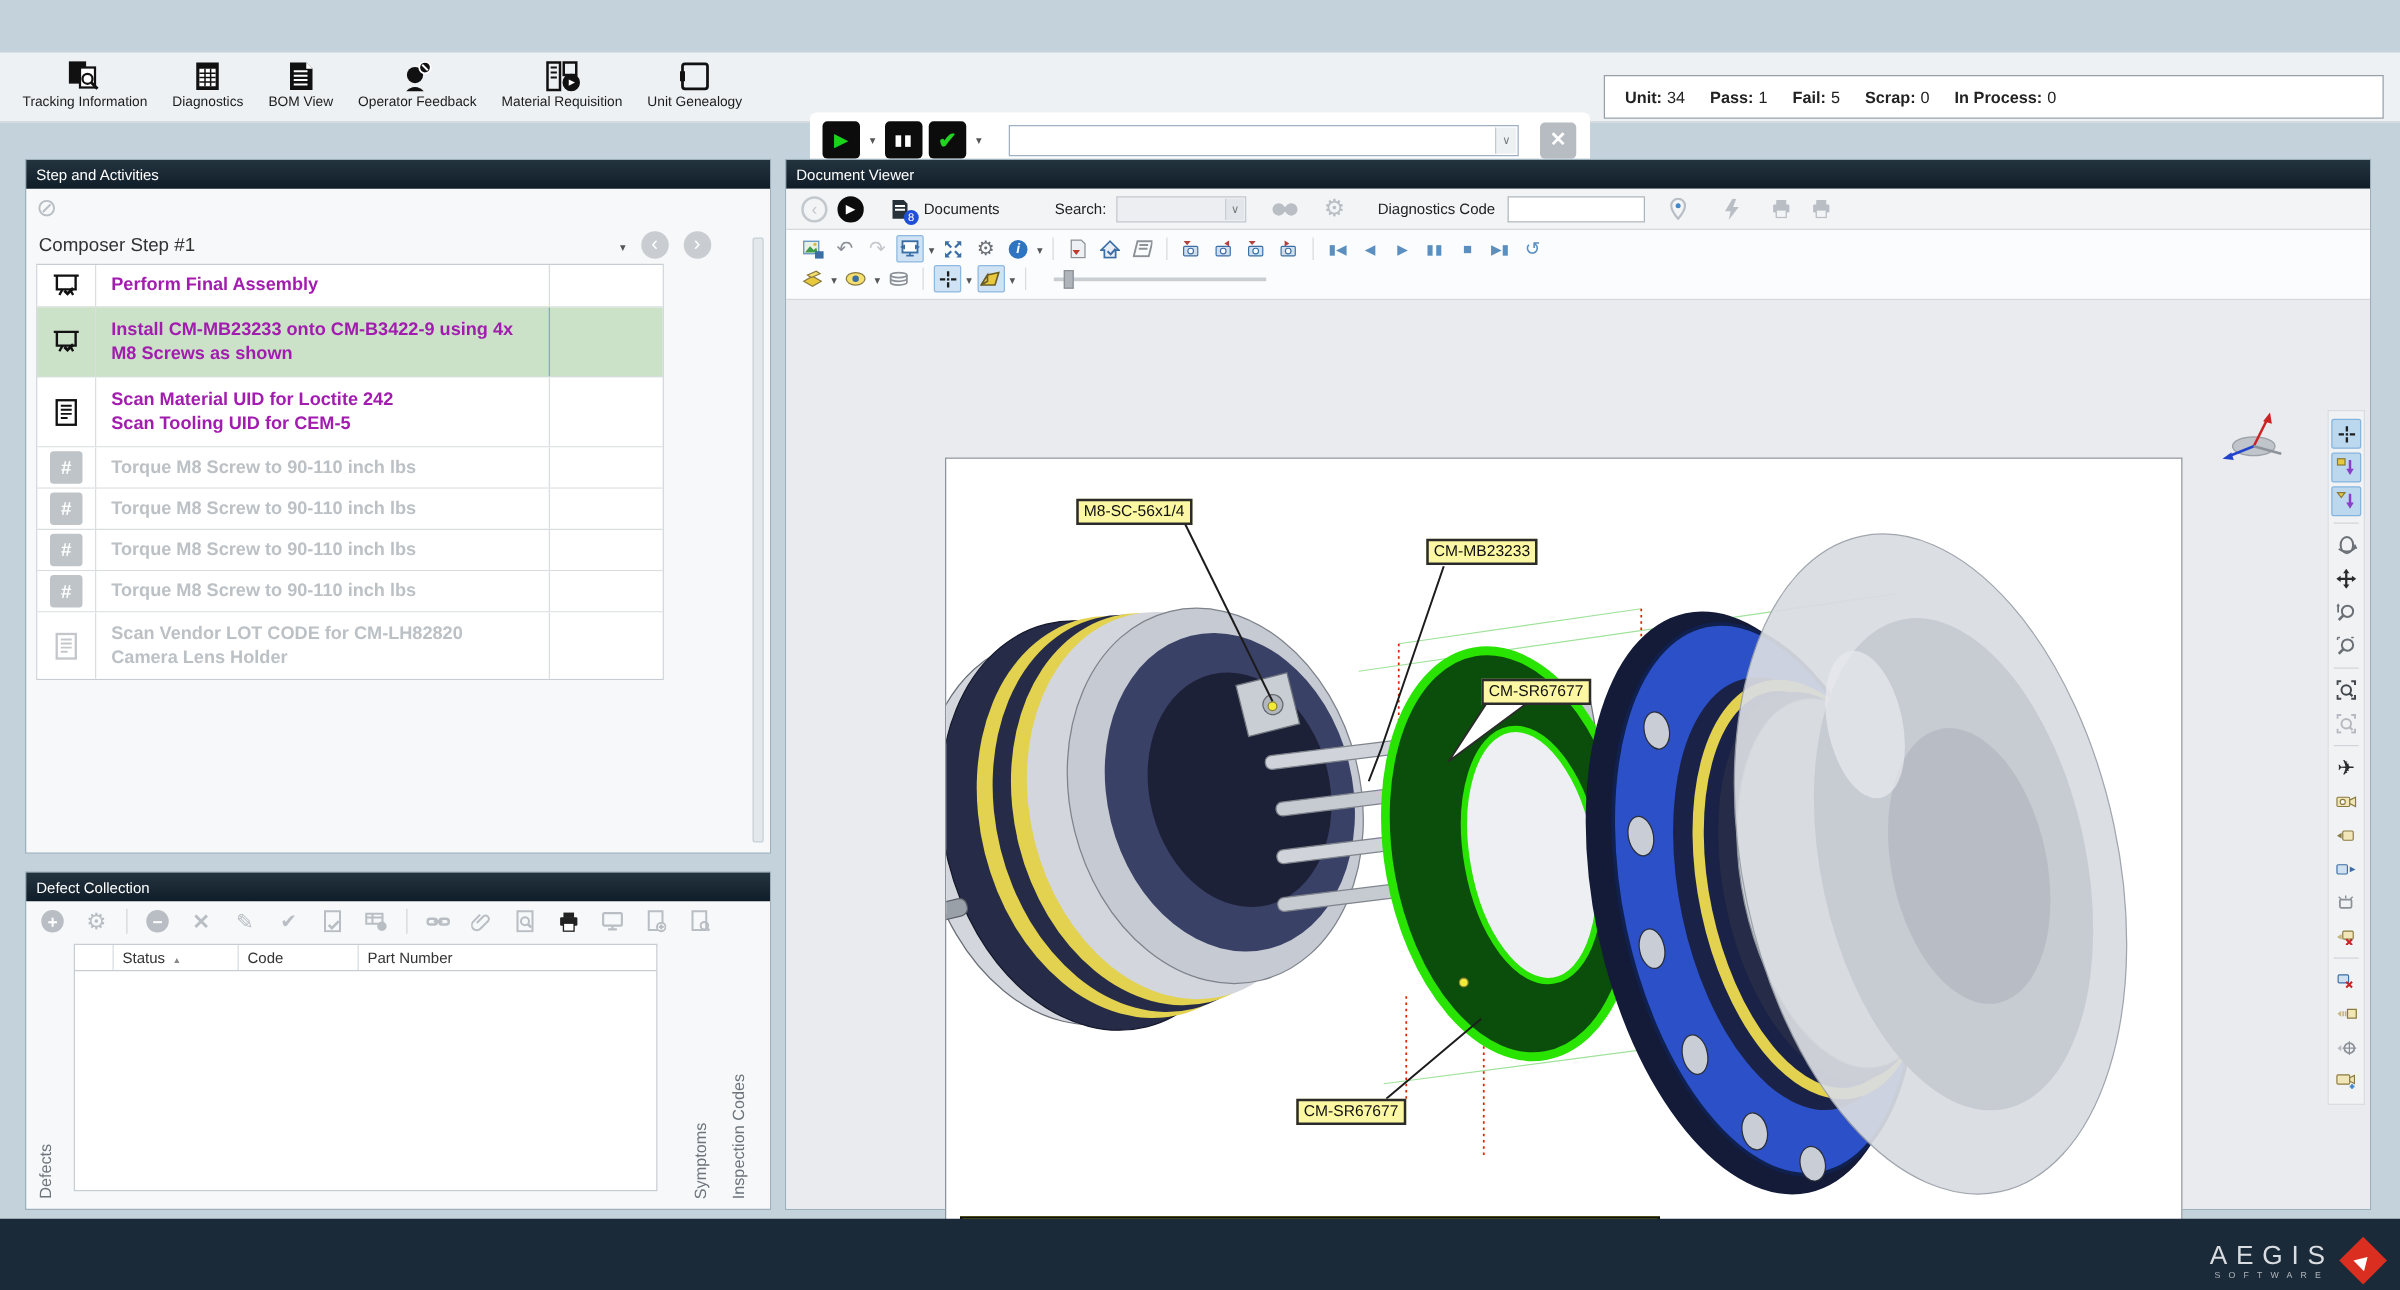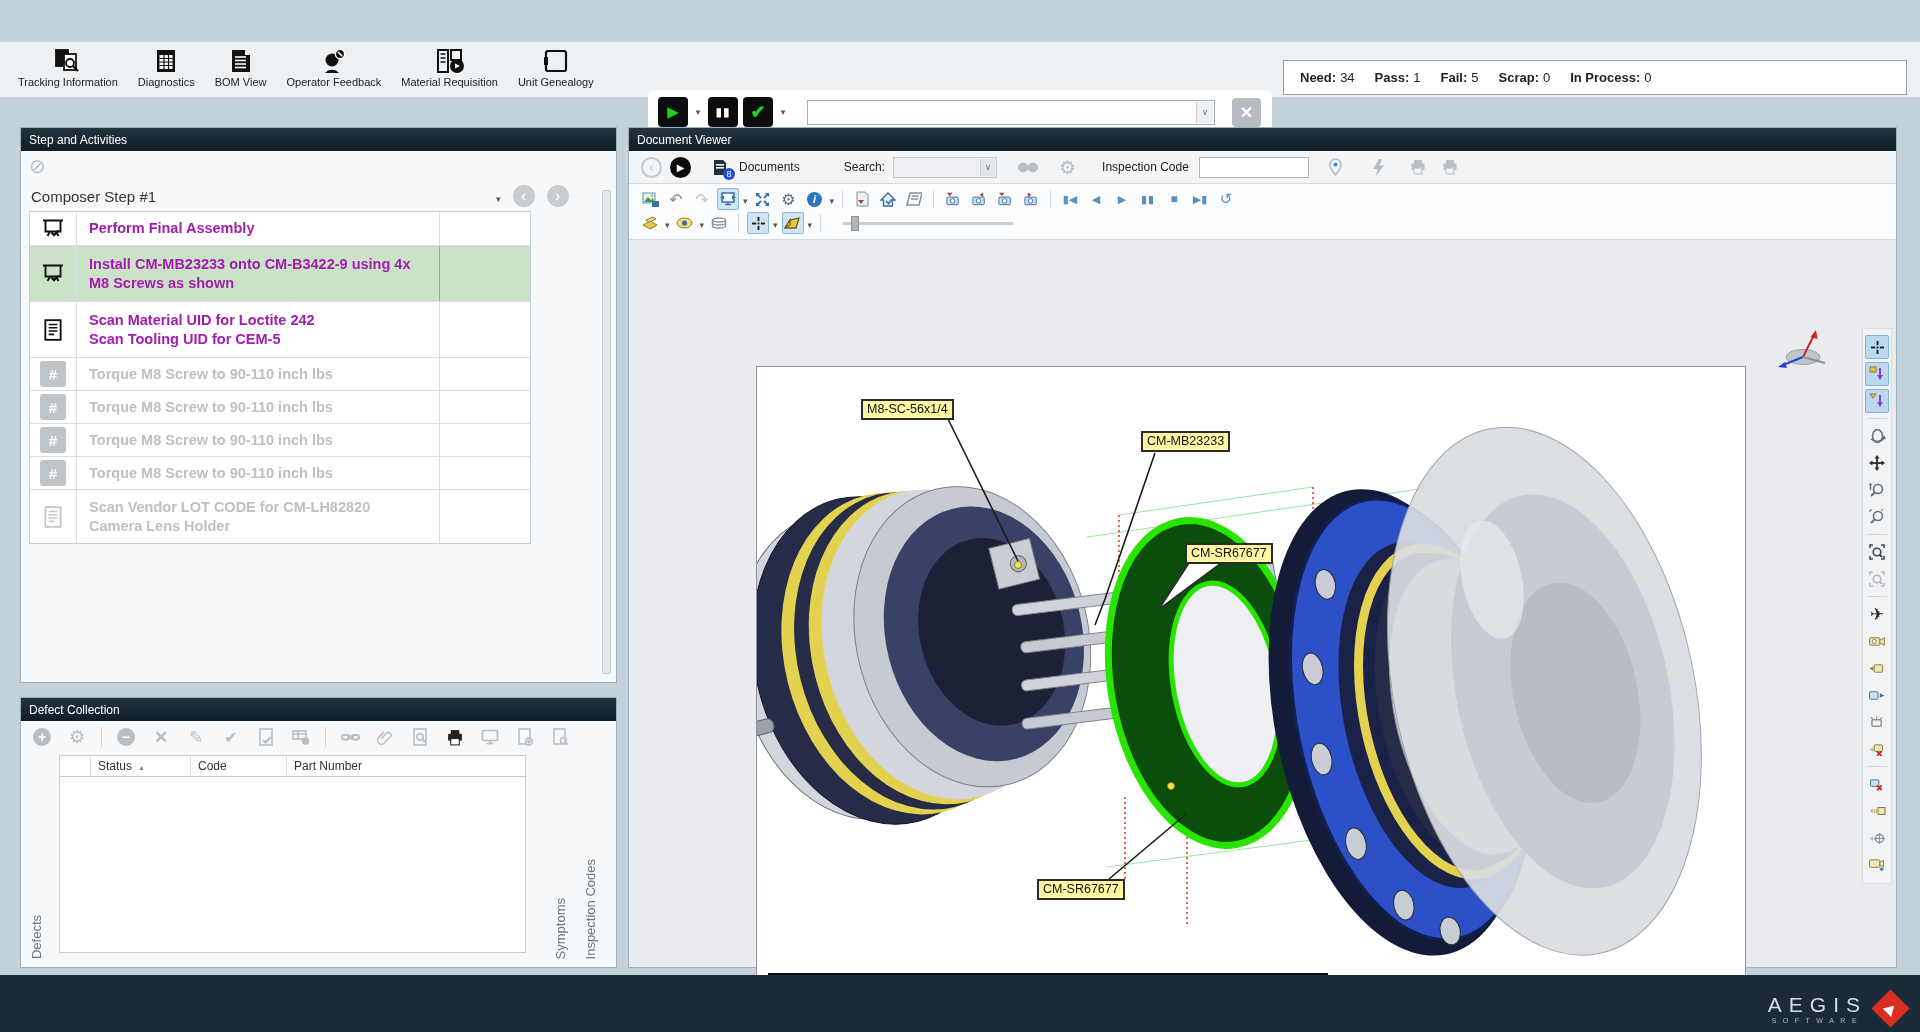--- a/index.html
+++ b/index.html
@@ -293,21 +293,21 @@
     <div class="run-btn done"></div>
     <div class="run-caret g-caret"></div>
     <div class="run-combo">
         <span class="dd g-v"></span>
       </div>
     <div class="run-clear g-x"></div>
   </div>
 </div>
 
 <div class="stats-box">
-  <span class="stat"><b>Need:</b><span>34</span></span>
+  <span class="stat"><b>Unit:</b><span>34</span></span>
   <span class="stat"><b>Pass:</b><span>1</span></span>
   <span class="stat"><b>Fail:</b><span>5</span></span>
   <span class="stat"><b>Scrap:</b><span>0</span></span>
   <span class="stat"><b>In Process:</b><span>0</span></span>
 </div>
 
 <section class="panel steps-panel">
   <div class="panel-header">Step and Activities</div>
   <div class="blocked-row">
       <span class="g-block"></span>
@@ -535,21 +535,21 @@
         <span class="dd g-v"></span>
       </span>
     <span class="nav-ico">
         <svg width="22" height="13" viewBox="0 0 22 13">
           <circle cx="6" cy="6.5" r="5" fill="currentColor"></circle>
           <circle cx="16" cy="6.5" r="5" fill="currentColor"></circle>
           <rect x="8" y="4.5" width="6" height="4" fill="currentColor"></rect>
         </svg>
       </span>
     <span class="nav-ico g-gear" style="font-size:19px"></span>
-    <span style="margin-left:26px">Inspection Code</span>
+    <span style="margin-left:26px">Diagnostics Code</span>
     <span class="dv-input"></span>
     <span class="nav-ico">
         <svg width="13" height="18" viewBox="0 0 13 18">
           <path d="M6.5 1a5.5 5.5 0 0 0-5.5 5.5C1 10.5 6.5 17 6.5 17S12 10.5 12 6.5A5.5 5.5 0 0 0 6.5 1z" fill="none" stroke="currentColor" stroke-width="1.7"></path>
           <circle cx="6.5" cy="6.5" r="2" fill="#3f87c9"></circle>
         </svg>
       </span>
     <span class="nav-ico" style="margin-left:30px">
         <svg width="13" height="17" viewBox="0 0 13 17">
           <polygon points="7,0 1,10 5.5,10 4,17 12,6.5 7.5,6.5 10,0" fill="currentColor"></polygon>

